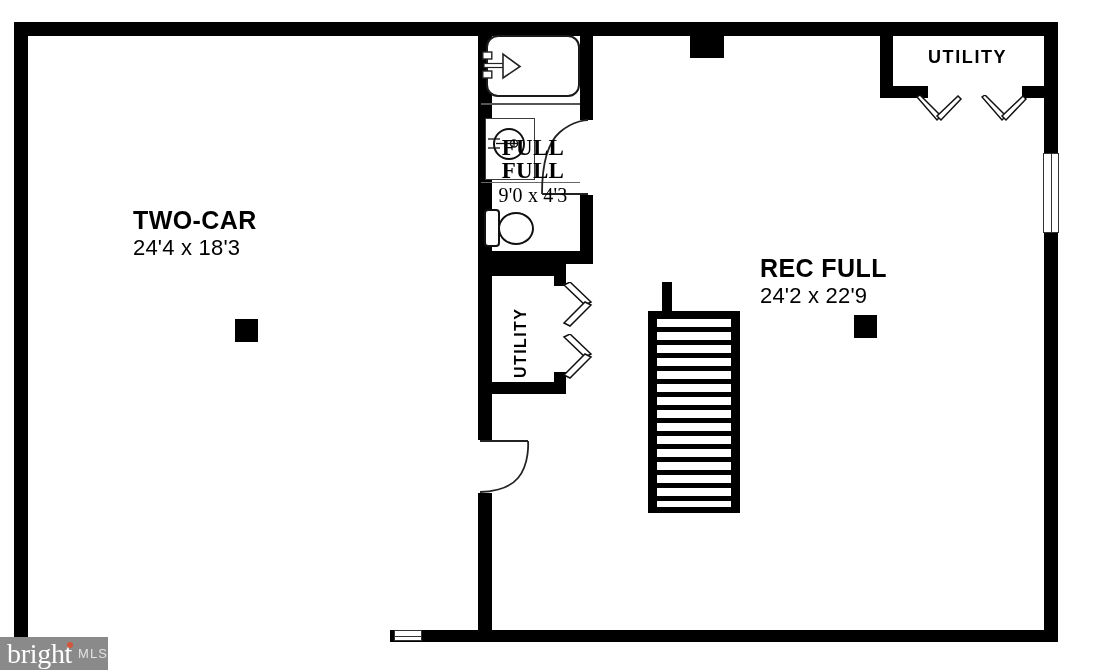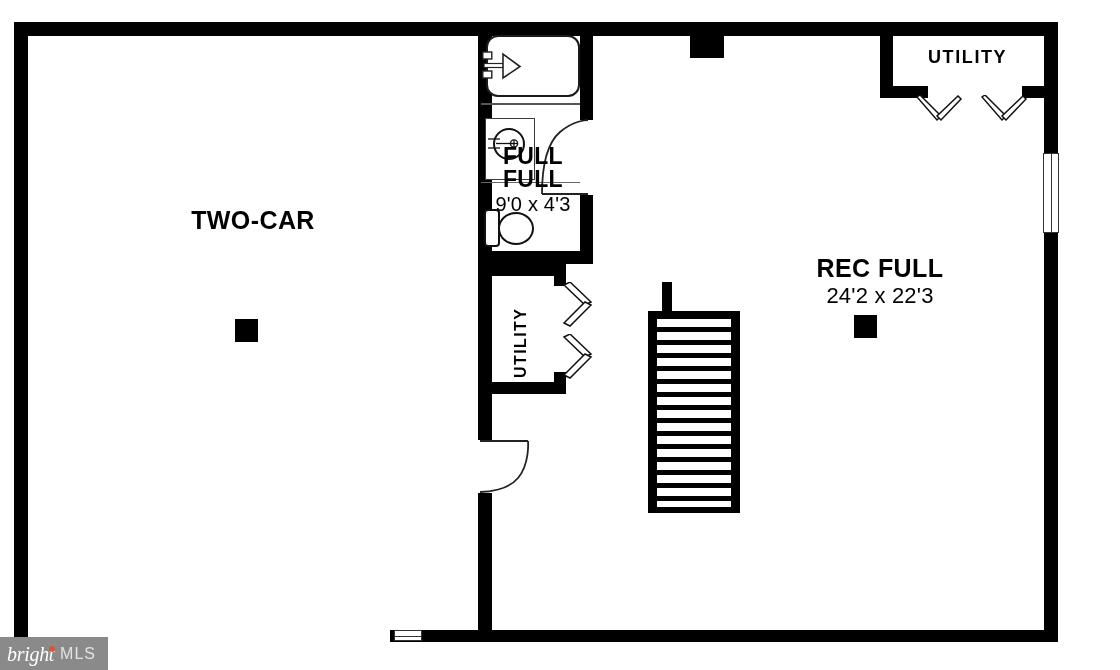--- a/index.html
+++ b/index.html
@@ -5,21 +5,21 @@
   html,body{margin:0;padding:0;background:#ffffff;}
   body{width:1120px;height:670px;overflow:hidden;
        font-family:"Liberation Sans","DejaVu Sans",sans-serif;}
   #plan{position:relative;width:1120px;height:670px;background:#ffffff;}
 
   
   .wall{position:absolute;background:#000000;}
   .thin{position:absolute;background:#2b2b2b;}
 
   
-  .label{position:absolute;text-align:center;color:#000000;
+  .label{position:absolute;text-align:left;color:#000000;
          line-height:1.08;white-space:nowrap;}
   .label .name{font-weight:bold;font-size:25px;letter-spacing:.4px;}
   .label .dim{font-size:22px;letter-spacing:.2px;margin-top:2px;}
 
   .util-label{position:absolute;font-weight:bold;font-size:16px;
               letter-spacing:1.4px;color:#000;}
   .util-label.vert{transform:rotate(-90deg);transform-origin:0 0;}
 
   .bath-label{position:absolute;text-align:center;color:#000;line-height:1.0;}
   .bath-label .name{font-weight:bold;font-size:23px;letter-spacing:.3px;}
@@ -52,25 +52,25 @@
   
   .window{position:absolute;background:#fff;border:1.4px solid #333;
           box-sizing:border-box;}
   .window .mull{position:absolute;background:#333;}
 
   
   #watermark{position:absolute;left:0;top:637px;width:108px;height:33px;
              background:#8a8a8a;display:flex;align-items:center;
              padding-left:7px;box-sizing:border-box;}
   #watermark .bw{font-family:"Liberation Serif","DejaVu Serif",serif;
-                 font-size:20px;color:#ffffff;line-height:1;
-                 position:relative;letter-spacing:-0.3px;font-style:italic;}
+                 font-size:28px;color:#ffffff;line-height:1;
+                 position:relative;letter-spacing:-0.3px;}
   #watermark .dot{position:absolute;width:6px;height:6px;border-radius:50%;
                   background:#d4573c;right:-1px;top:2px;}
-  #watermark .mls{font-size:16px;color:#e2e2e2;margin-left:6px;
+  #watermark .mls{font-size:13px;color:#e2e2e2;margin-left:6px;
                   letter-spacing:1px;font-family:"Liberation Sans",sans-serif;}
 </style>
 </head>
 <body>
 
 <div id="plan">
 
   <div class="wall" style="left:14px;top:22px;width:1044px;height:14px;"></div>
 
   <div class="wall" style="left:14px;top:22px;width:14px;height:615px;"></div>
@@ -124,21 +124,21 @@
   <div class="thin" style="left:481px;top:182px;width:99px;height:1.4px;background:#666;"></div>
 
   <div class="toilet-tank" style="left:484px;top:209px;width:16px;height:38px;"></div>
   <div class="toilet-bowl" style="left:498px;top:212px;width:36px;height:33px;"></div>
 
   <svg style="position:absolute;left:518px;top:118px;" width="72" height="80" viewBox="0 0 72 80">
     <path d="M70,2 C70,2 56,2 42,14 C28,26 24,52 24,76" fill="none" stroke="#222" stroke-width="1.8"></path>
     <line x1="24" y1="76" x2="70" y2="76" stroke="#222" stroke-width="2"></line>
   </svg>
 
-  <div class="bath-label" style="left:470px;top:145px;width:126px;">
+  <div class="bath-label" style="left:470px;top:136px;width:126px;font-family:Liberation Serif, serif;">
     <div class="name">FULL</div>
     <div class="name">FULL</div>
     <div class="dim">9'0 x 4'3</div>
   </div>
 
   <div class="wall" style="left:478px;top:264px;width:88px;height:12px;"></div>
 
   <div class="wall" style="left:554px;top:264px;width:12px;height:22px;"></div>
 
   <div class="wall" style="left:554px;top:372px;width:12px;height:22px;"></div>
@@ -192,26 +192,27 @@
     <div class="tread" style="left:9px;top:125px;width:74px;height:8px;"></div>
     <div class="tread" style="left:9px;top:138px;width:74px;height:8px;"></div>
     <div class="tread" style="left:9px;top:151px;width:74px;height:8px;"></div>
     <div class="tread" style="left:9px;top:164px;width:74px;height:8px;"></div>
     <div class="tread" style="left:9px;top:177px;width:74px;height:8px;"></div>
     <div class="tread" style="left:9px;top:190px;width:74px;height:6px;"></div>
   </div>
 
   <div class="label" style="left:133px;top:207px;width:240px;">
     <div class="name">TWO-CAR</div>
+    <div class="dim">24'4 x 18'3</div>
   </div>
   <div class="marker" style="left:235px;top:319px;width:23px;height:23px;"></div>
 
   <div class="label" style="left:760px;top:255px;width:240px;">
     <div class="name">REC FULL</div>
-    <div class="dim">24'2 x 22'3</div>
+    <div class="dim">24'2 x 22'9</div>
   </div>
   <div class="marker" style="left:854px;top:315px;width:23px;height:23px;"></div>
 
   <div id="watermark">
     <span class="bw">
       <span>bright</span>
       <span class="dot"></span>
     </span>
     <span class="mls">MLS</span>
   </div>

